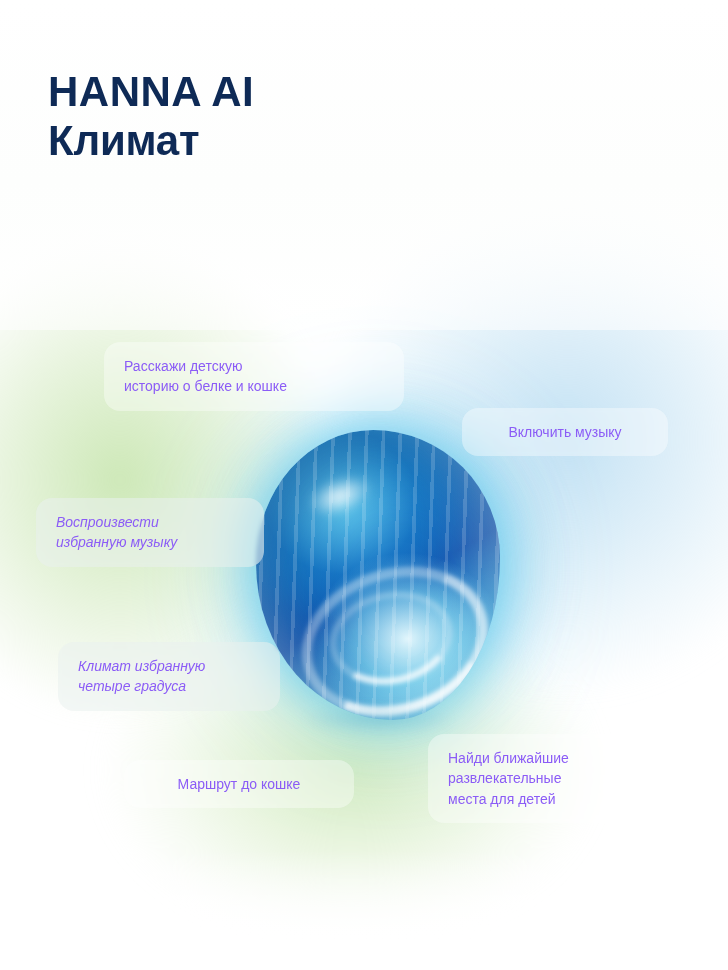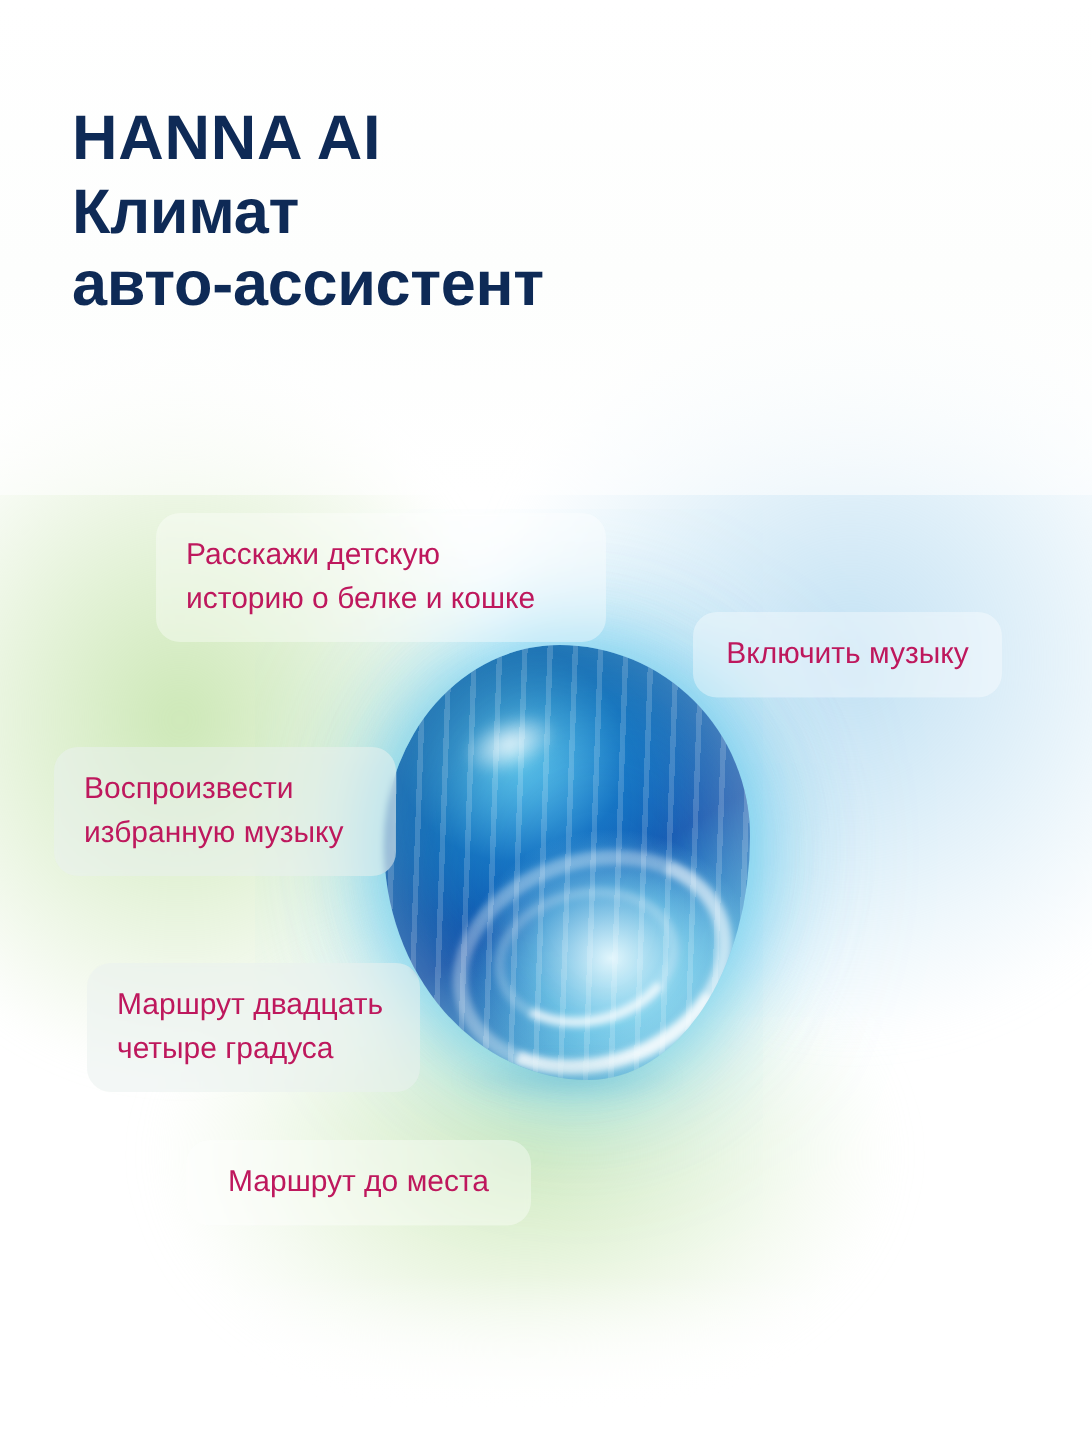--- a/index.html
+++ b/index.html
@@ -190,31 +190,32 @@
     filter: blur(6px);
   }
 
   
   .chip {
     position: absolute;
     box-sizing: border-box;
     padding: 14px 20px;
     border-radius: 16px;
     background: rgba(255,255,255,0.42);
-    color: #be185d;
-    font-size: 20px;
+    color: #8b5cf6;
+    font-size: 14px;
     line-height: 1.45;
     white-space: pre-line;
     backdrop-filter: blur(2px);
   }
   .chip.light {
     background: rgba(255,255,255,0.38);
   }
   .chip.tint {
     background: rgba(233,241,238,0.55);
+    font-style: italic;
   }
 
   .chip-1 { left: 104px; top: 342px; width: 300px; }
   .chip-2 { left: 462px; top: 408px; width: 206px; text-align: center; }
   .chip-3 { left: 36px;  top: 498px; width: 228px; }
   .chip-4 { left: 486px; top: 556px; width: 210px; }
   .chip-5 { left: 58px;  top: 642px; width: 222px; }
   .chip-6 { left: 124px; top: 760px; width: 230px; text-align: center; }
   .chip-7 { left: 428px; top: 734px; width: 230px; }
 </style>
@@ -228,36 +229,38 @@
     <div class="wash-blue-right"></div>
     <div class="wash-blue-mid"></div>
     <div class="wash-green-bottom"></div>
     <div class="wash-white-top"></div>
     <div class="wash-white-bottom"></div>
   </div>
 
   <div class="title-block">
     <div class="title-line brand">HANNA AI</div>
     <div class="title-line">Климат</div>
-    <div class="title-line">авто-ассистент</div>
   </div>
 
   <div class="orb-wrap">
     <div class="orb-glow"></div>
     <div class="orb">
       <div class="orb-bands"></div>
       <div class="orb-swirl"></div>
       <div class="orb-swirl two"></div>
       <div class="orb-highlight"></div>
     </div>
     <div class="orb-shadow"></div>
   </div>
 
   <div class="chip chip-1 light">Расскажи детскую
 историю о белке и кошке</div>
   <div class="chip chip-2 light">Включить музыку</div>
   <div class="chip chip-3 tint">Воспроизвести
 избранную музыку</div>
-  <div class="chip chip-5 tint">Маршрут двадцать
+  <div class="chip chip-5 tint">Климат избранную
 четыре градуса</div>
-  <div class="chip chip-6 light">Маршрут до места</div>
+  <div class="chip chip-6 light">Маршрут до кошке</div>
+  <div class="chip chip-7 light">Найди ближайшие
+развлекательные
+места для детей</div>
 
 </div>
 
 </body></html>

